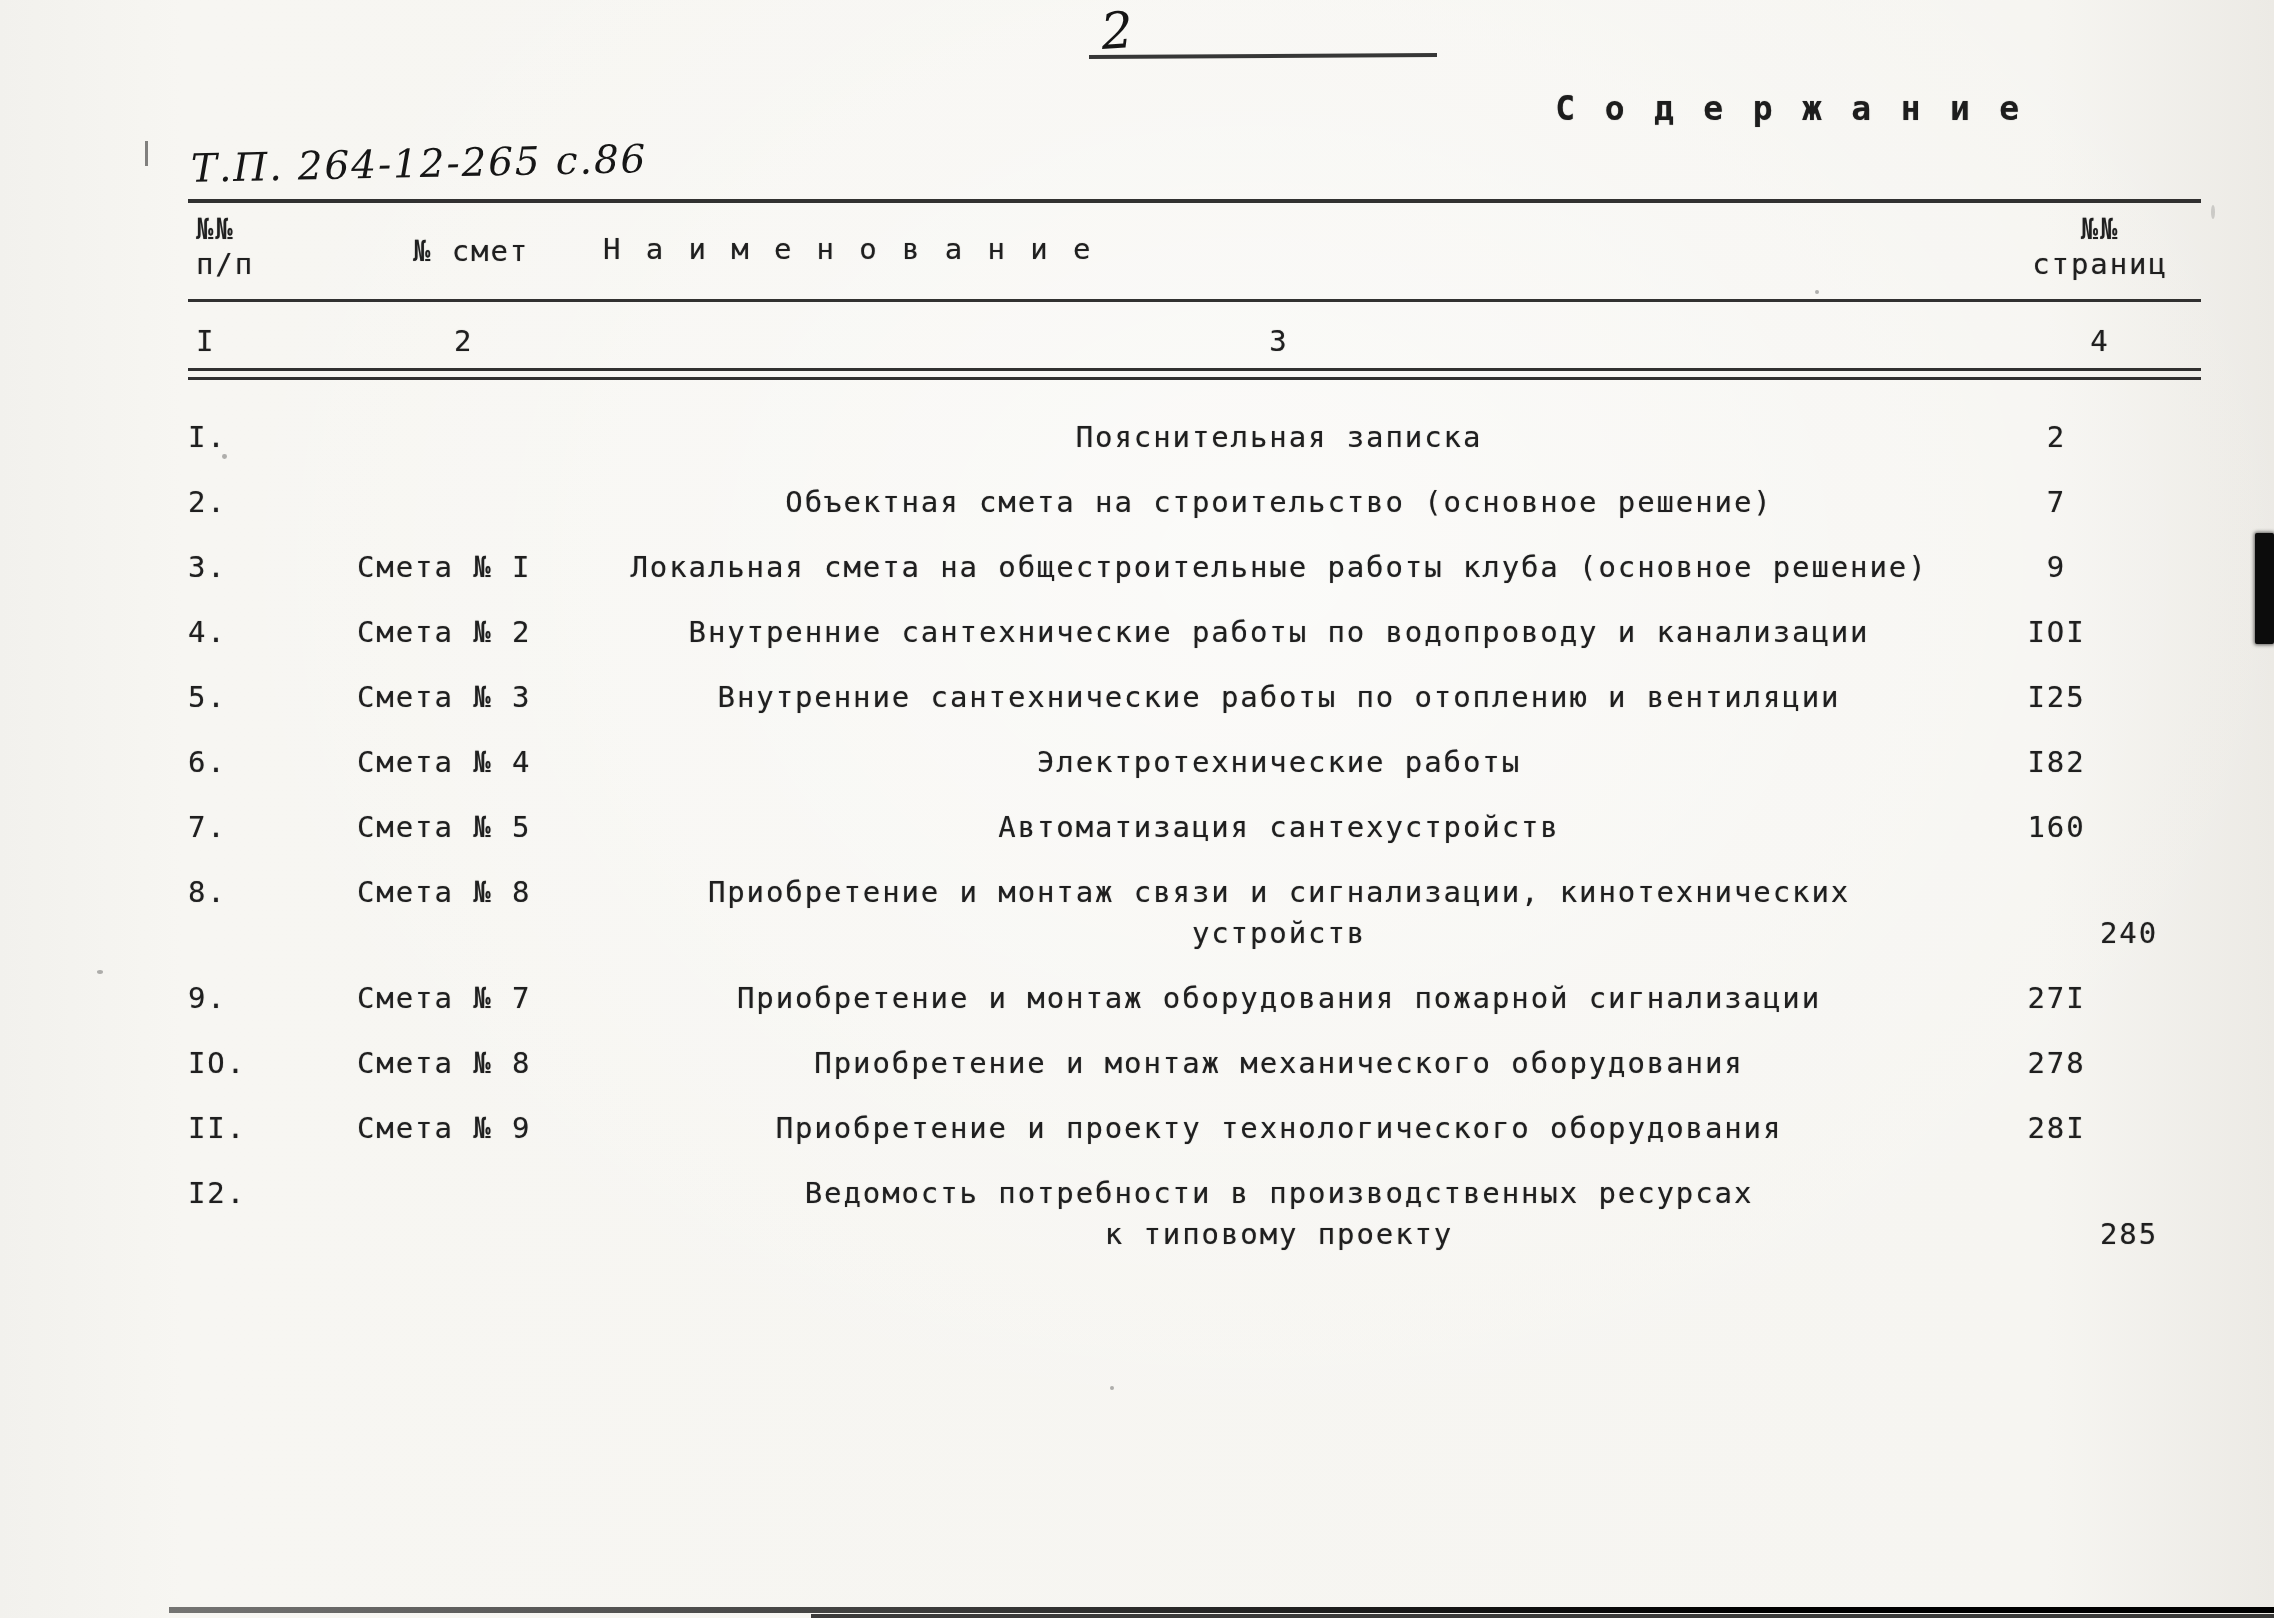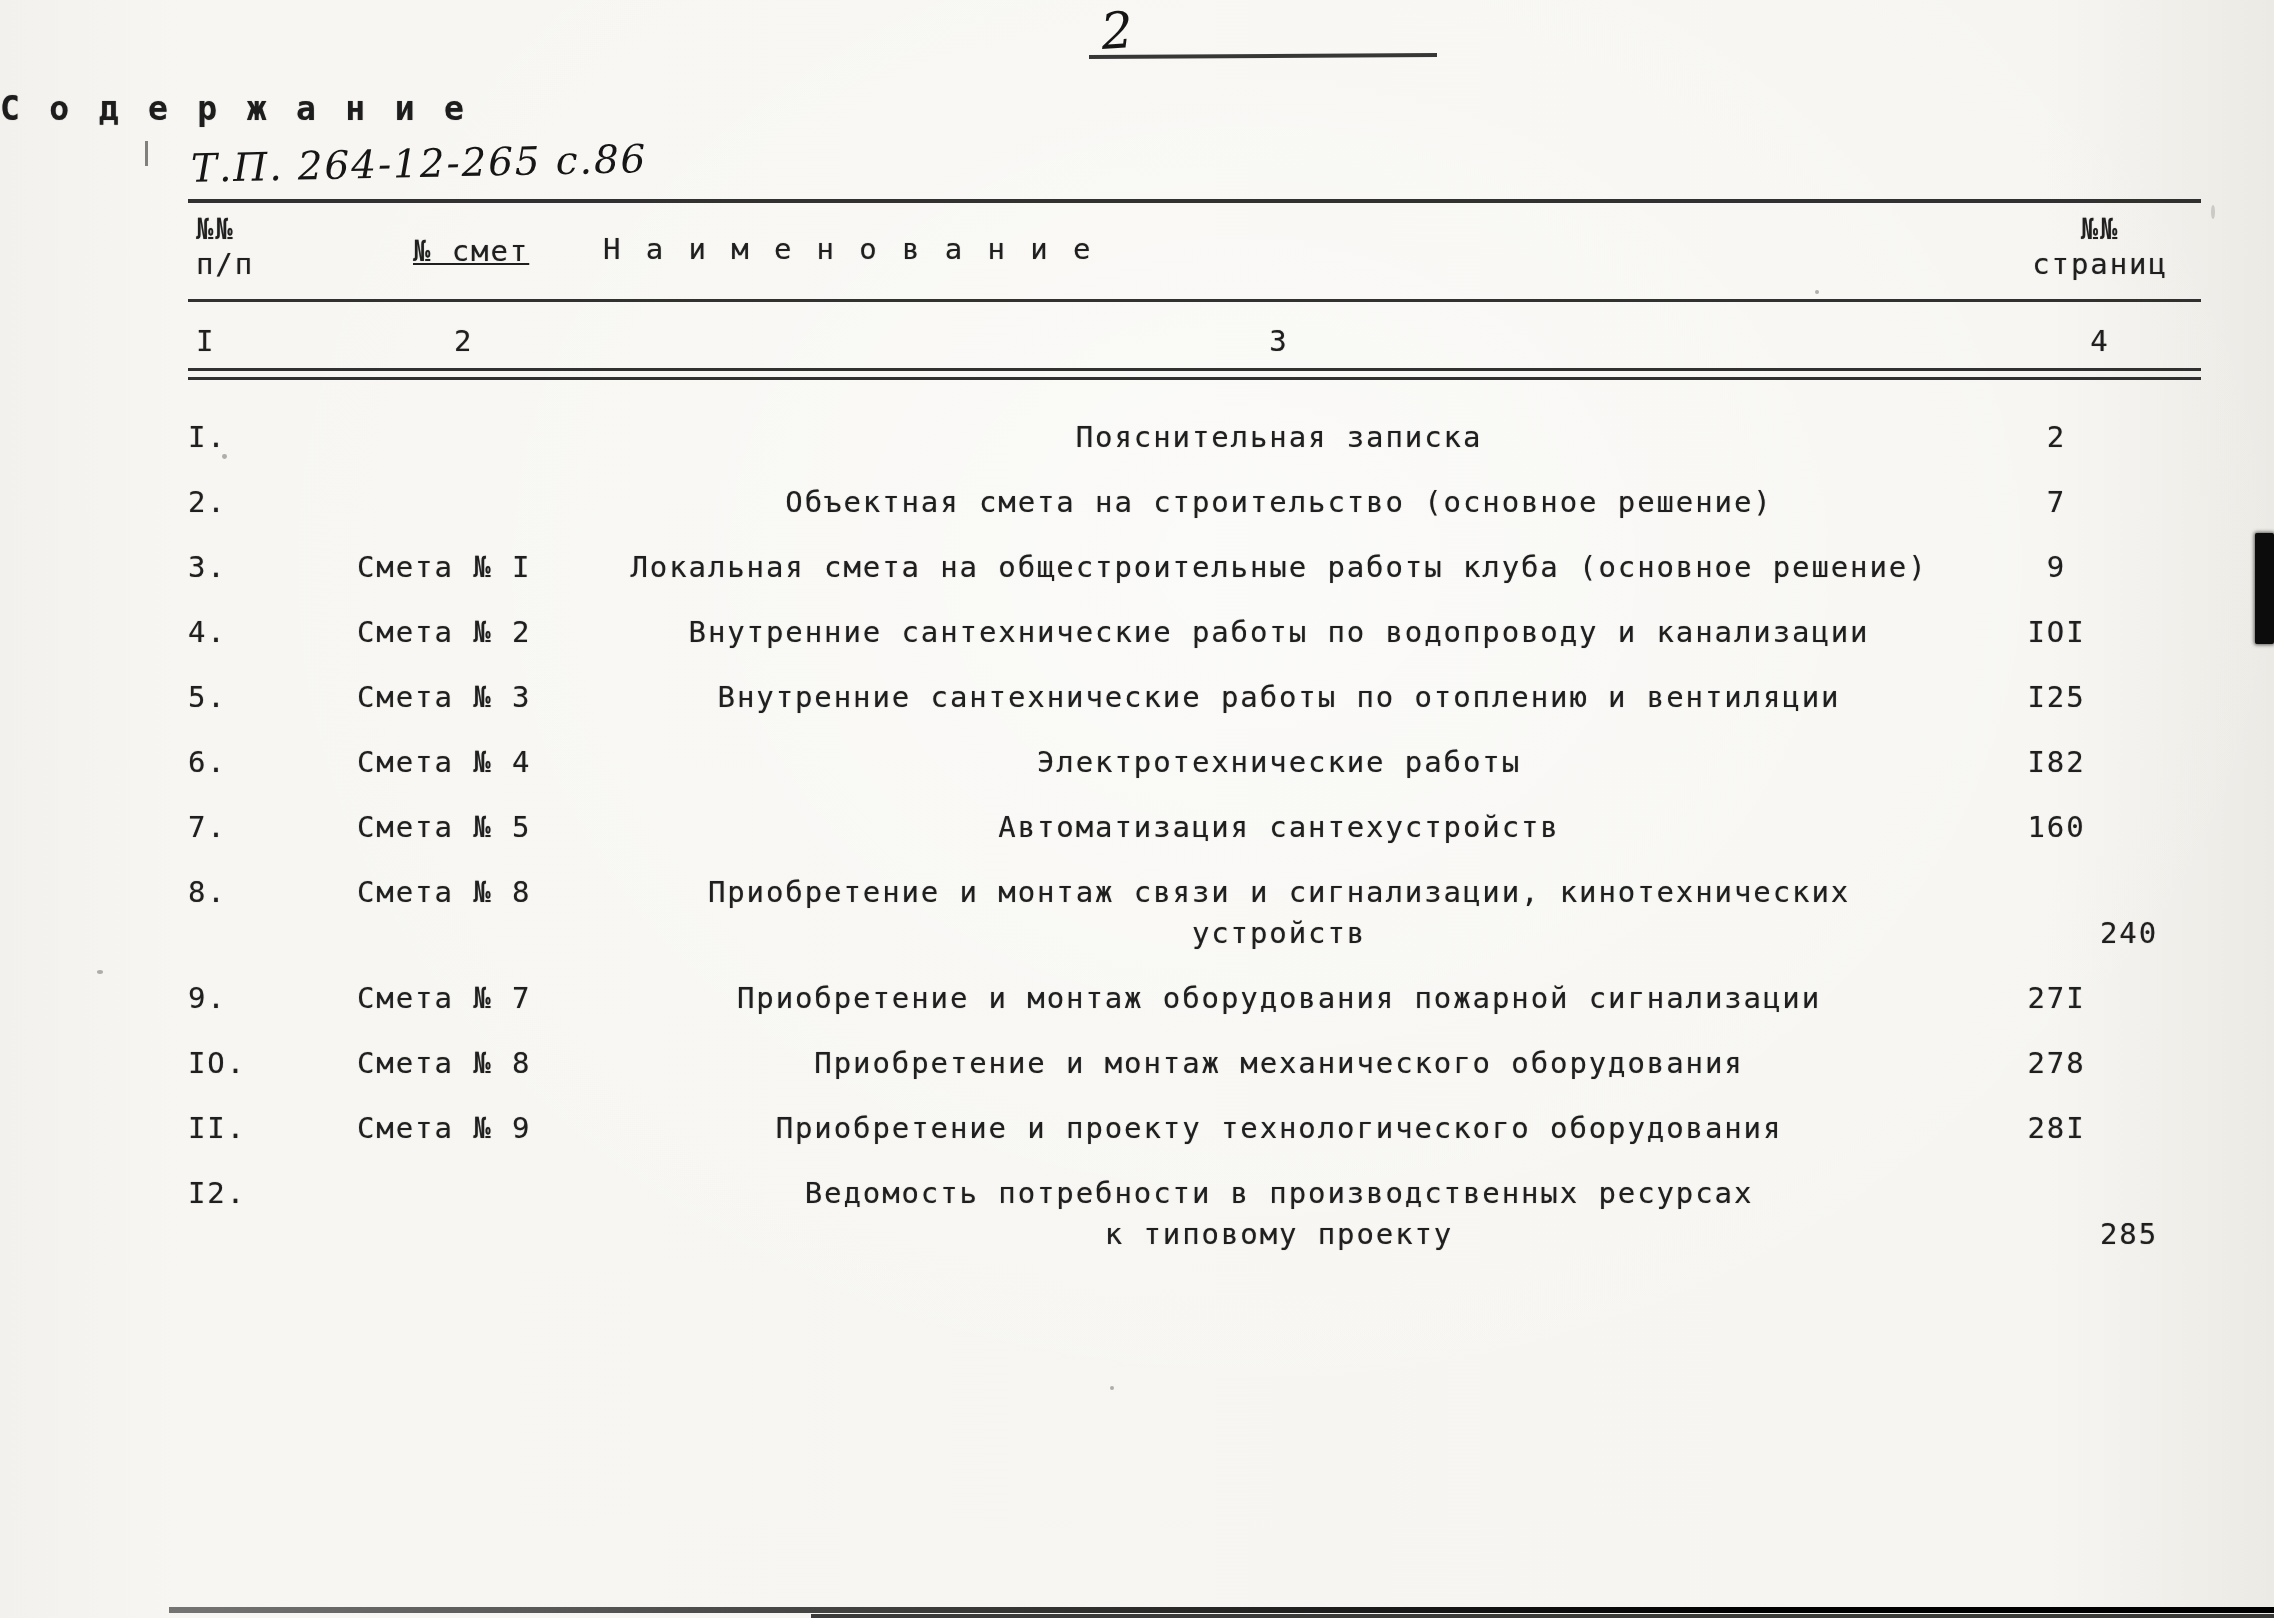--- a/index.html
+++ b/index.html
@@ -47,21 +47,21 @@
     background: #151515;
     opacity: 0.85;
     transform: rotate(-0.3deg);
   }
   .title {
     position: absolute;
     left: 0;
     right: 251px;
     top: 89px;
     margin: 0;
-    text-align: left;
+    text-align: right;
     font-size: 33px;
     font-weight: 600;
     letter-spacing: 4.8px;
     font-family: "DejaVu Sans Mono", "Liberation Mono", monospace;
     color: #1d1d1d;
     text-shadow: 0 0 1px rgba(20,20,20,0.5);
   }
   .hw-doc-num {
     position: absolute;
     left: 191px;
@@ -79,21 +79,21 @@
   .rule-top        { left: 188px; width: 2013px; top: 199px; }
   .rule-header     { left: 188px; width: 2013px; top: 299px; height: 2.9px; }
   .rule-idx-a      { left: 188px; width: 2013px; top: 368px; height: 2.9px; }
   .rule-idx-b      { left: 188px; width: 2013px; top: 377px; height: 2.9px; }
   .hdr {
     position: absolute;
     white-space: pre-line;
     line-height: 35px;
   }
   .hdr-num    { left: 196px;  top: 212px; }
-  .hdr-smeta  { left: 413px;  top: 234px; text-decoration: underline; }
+  .hdr-smeta  { left: 413px;  top: 234px; }
   .hdr-name   { left: 603px;  top: 232px; width: 1352px; text-align: left; letter-spacing: 3.9px; }
   .hdr-pages  { left: 1989px; top: 212px; width: 222px; text-align: center; }
   .idx { position: absolute; top: 324px; }
   .idx-1 { left: 196px;  width: 68px; }
   .idx-2 { left: 454px;  width: 68px; }
   .idx-3 { left: 603px;  width: 1352px; text-align: center; }
   .idx-4 { left: 1989px; width: 222px; text-align: center; }
   #table-body {
     position: absolute;
     left: 188px;

